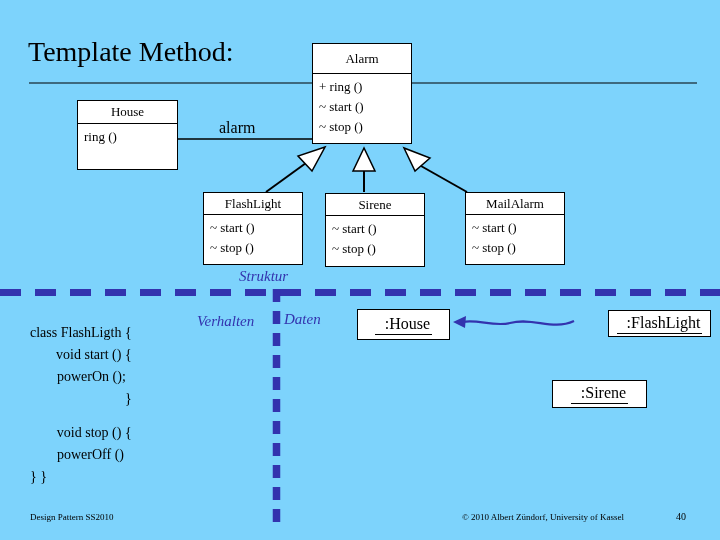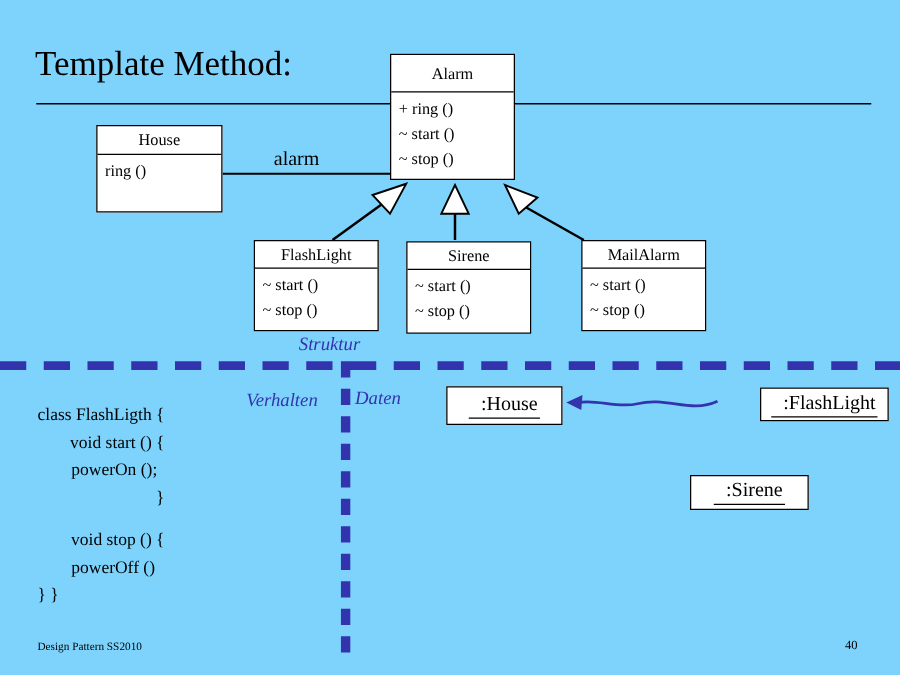--- a/index.html
+++ b/index.html
@@ -144,15 +144,16 @@
   </div>
 
   <svg class="layer">
     <line x1="0" y1="292.5" x2="720" y2="292.5" stroke="#3333ae" stroke-width="7" stroke-dasharray="21 14"></line>
     <line x1="276.5" y1="289" x2="276.5" y2="529" stroke="#3333ae" stroke-width="7.5" stroke-dasharray="13 9"></line>
     <path d="M 574 321 C 552 331 534 317 510 323 C 494 327 477 319 463 322" fill="none" stroke="#3333ae" stroke-width="2.2"></path>
     <polygon points="453,322 466,316 465,328" fill="#3333ae"></polygon>
   </svg>
 
   <div class="abs footer-left">Design Pattern SS2010</div>
+  <div class="abs footer-right">© 2010 Albert Zündorf, University of Kassel</div>
   <div class="abs page-number">40</div>
 
 </div>
 
 </body></html>

